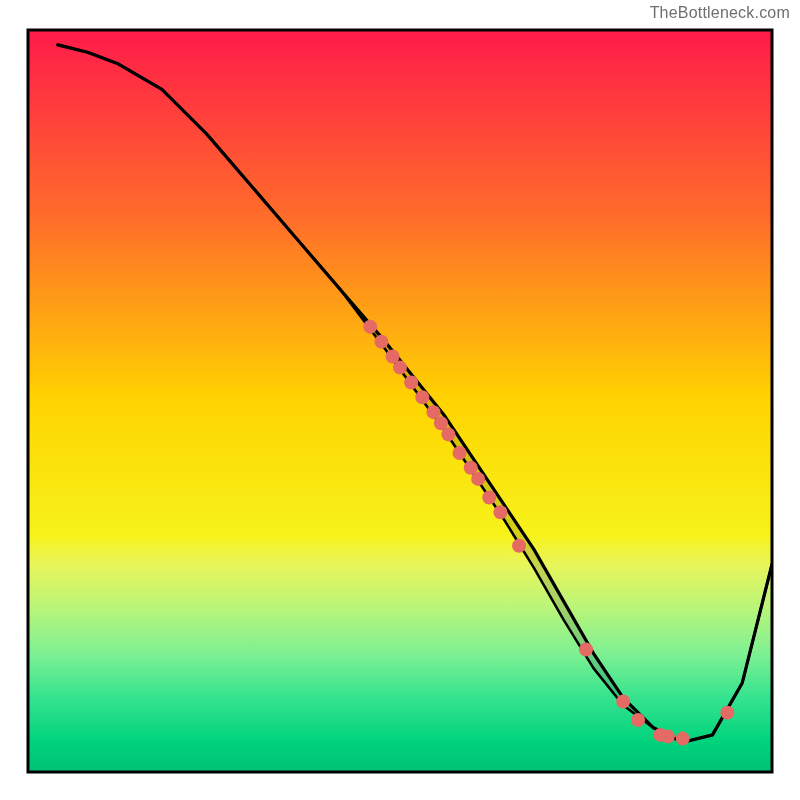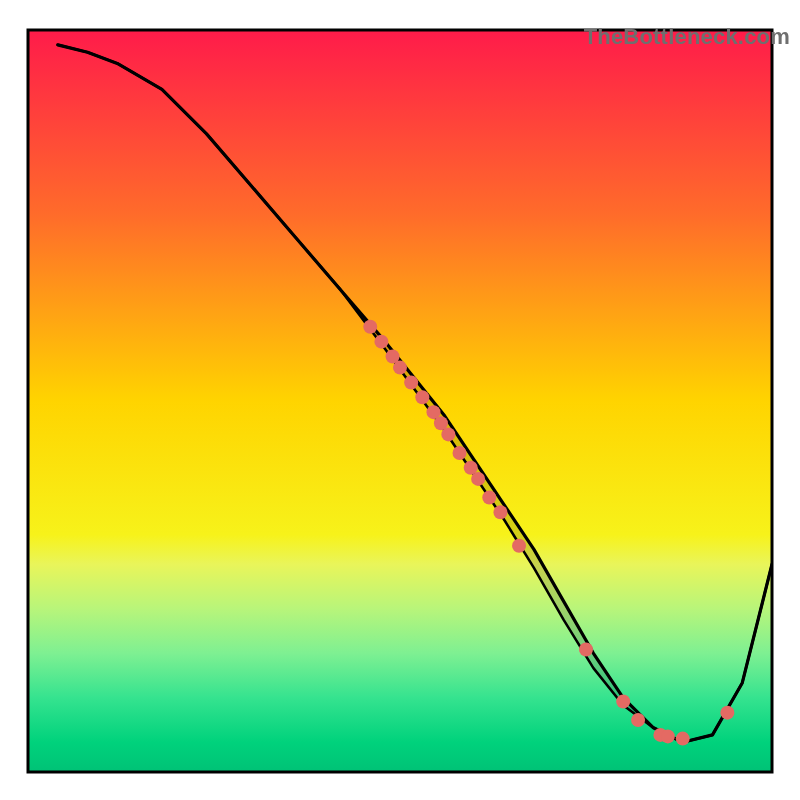--- a/index.html
+++ b/index.html
@@ -10,24 +10,24 @@
     background: #ffffff;
     font-family: Arial, Helvetica, sans-serif;
   }
   #container {
     position: relative;
     width: 800px;
     height: 800px;
   }
   #watermark {
     position: absolute;
-    top: 24px;
+    top: 4px;
     right: 10px;
-    font-size: 22px;
-    font-weight: 700;
+    font-size: 16px;
+    font-weight: 400;
     color: #6f6f6f;
     letter-spacing: 0.2px;
     z-index: 10;
   }
   svg {
     display: block;
   }
 </style>
 </head>
 <body>

